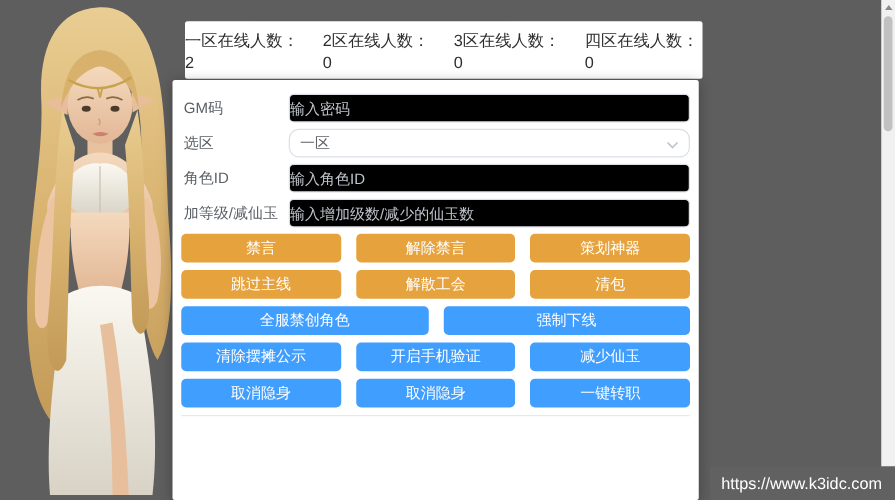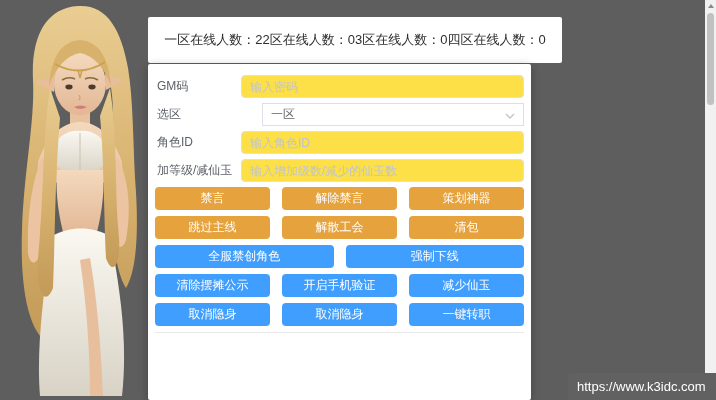--- a/index.html
+++ b/index.html
@@ -13,43 +13,43 @@
   
   .artwork {
     position:absolute; left:0; top:4; width:158px; height:396px;
     pointer-events:none;
   }
 
   
   .online-strip {
     position:absolute; left:148px; top:17px; width:414px; height:46px;
     background:#ffffff; border-radius:2px;
-    display:flex; align-items:center; justify-content:center; 
+    display:flex; align-items:center; justify-content:center; gap:16px;
     font-size:13px; color:#2d2d2d;
   }
 
   
   .card {
-    position:absolute; left:148px; top:64px; width:383px; height:336px;
+    position:absolute; left:138px; top:64px; width:421px; height:336px;
     background:#ffffff; border-radius:2px;
     box-shadow:0 2px 10px rgba(0,0,0,.28);
     padding:11px 7px 0 7px;
   }
 
   .form-row { display:flex; align-items:center; height:23px; margin-bottom:5px; }
   .form-label { width:86px; font-size:12px; color:#5a5e66; padding-left:2px; white-space:nowrap; }
   .form-control {
     flex:1; height:23px; border:1px solid #dcdfe6; border-radius:4px;
-    padding:0 8px; font-size:12px; color:#606266; background:#fde047; outline:none;
+    padding:0 0; font-size:12px; color:#606266; background:#000000; outline:none;
     font-family:"Liberation Sans", sans-serif;
   }
   .form-control::placeholder { color:#c0c4cc; }
   .select-box { position:relative; flex:1; height:23px; border:1px solid #dcdfe6;
-    border-radius:0; background:#fff; display:flex; align-items:center;
-    padding:0 8px; font-size:12px; color:#606266; cursor:pointer;margin-left:21px; }
+    border-radius:8px; background:#fff; display:flex; align-items:center;
+    padding:0 8px; font-size:12px; color:#606266; cursor:pointer; }
   .select-chevron { position:absolute; right:8px; top:7px; width:10px; height:10px; }
 
   .btn-row { display:flex; gap:12px; margin-bottom:6px; }
   .btn {
     flex:1; height:23px; border:none; border-radius:4px; color:#ffffff;
     font-size:12px; cursor:pointer; font-family:"Liberation Sans", sans-serif;
     line-height:23px; text-align:center; white-space:nowrap; overflow:hidden;
   }
   .btn.orange { background:#e6a23c; }
   .btn.blue   { background:#409eff; }

